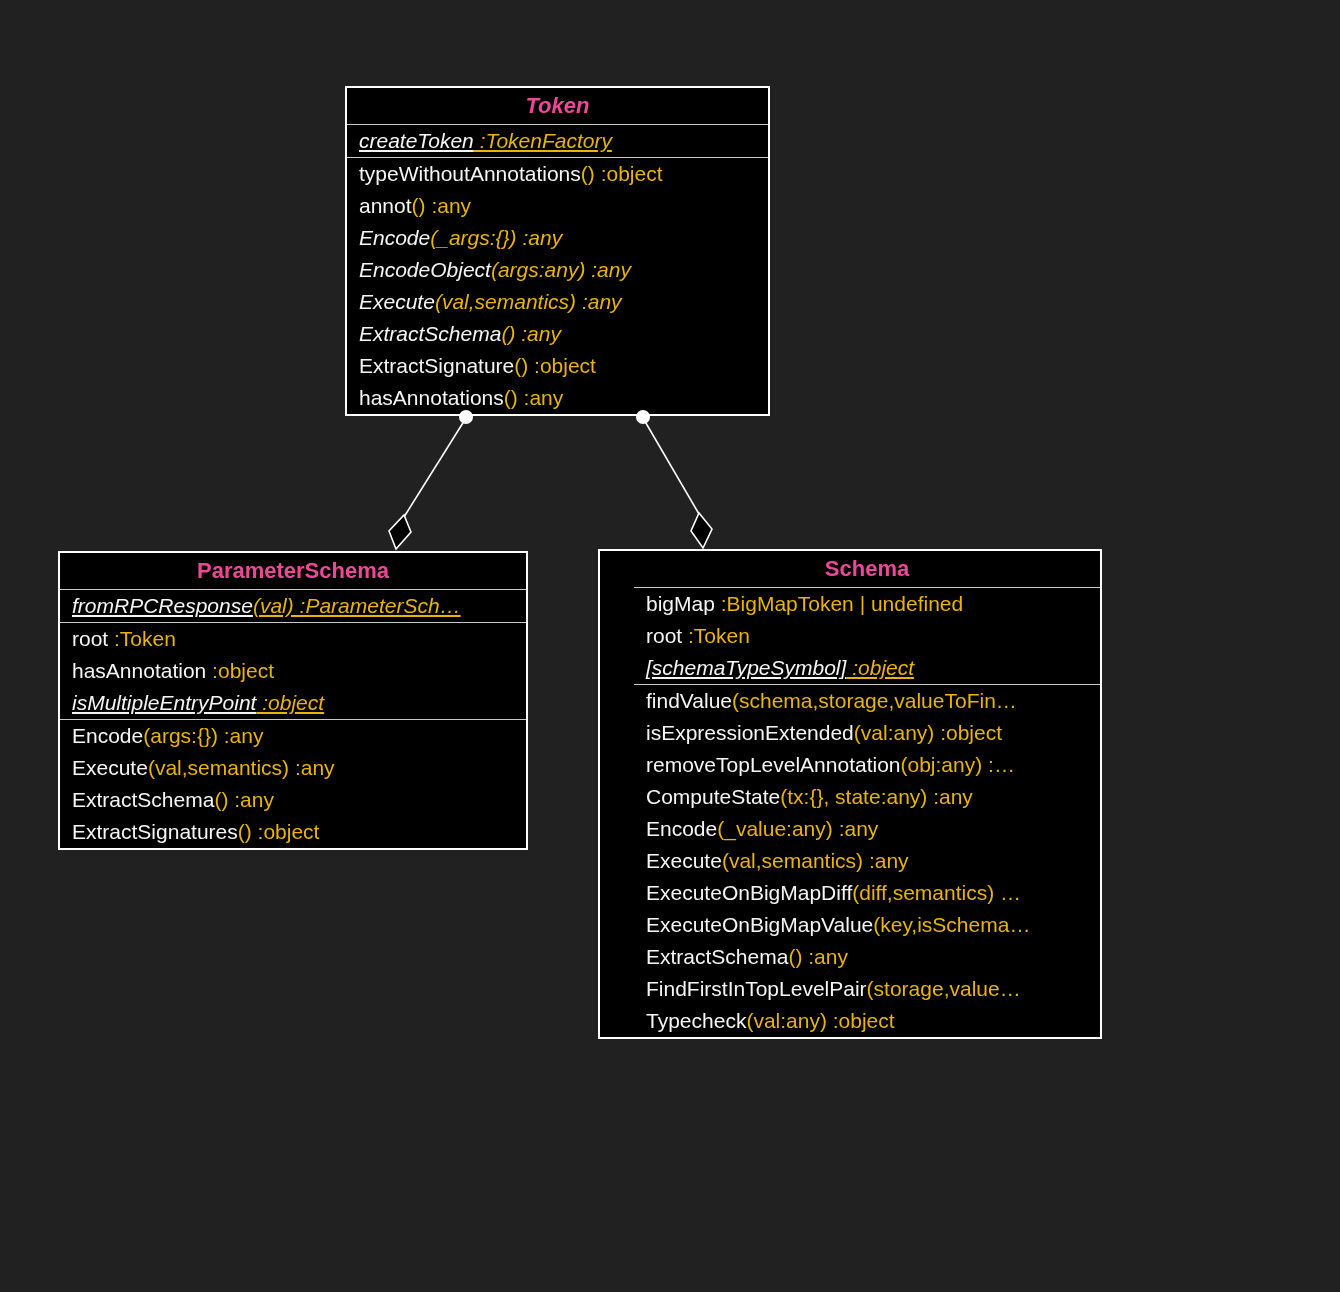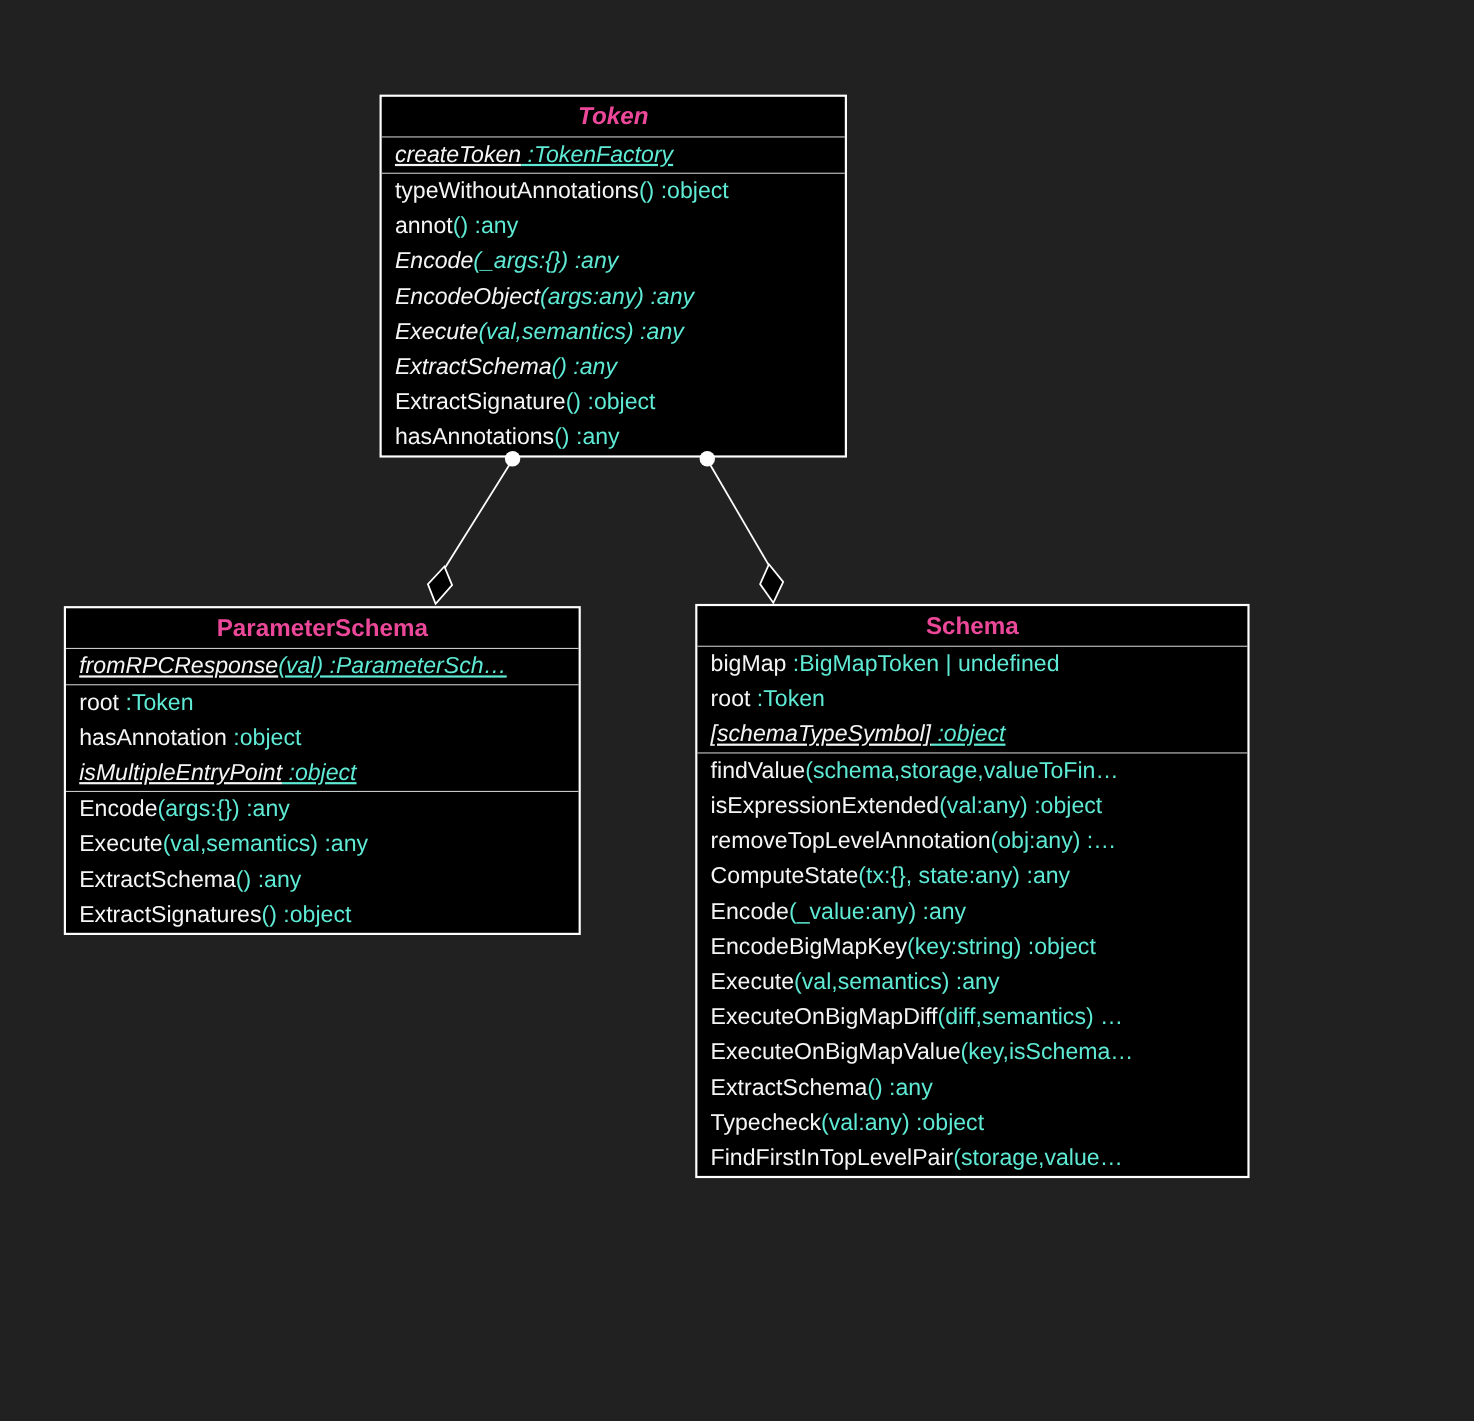--- a/index.html
+++ b/index.html
@@ -32,24 +32,24 @@
     height:32px;line-height:32px;
     font-size:21px;
     padding:0 6px 0 12px;
     white-space:nowrap;
     overflow:hidden;
   }
   .member-row.abstract{font-style:italic;}
   .member-row.static .mname,
   .member-row.static .msig{text-decoration:underline;font-style:italic;}
   .mname{color:#f5f5f5;}
-  .msig{color:#5eead4;}
+  .msig{color:#eab308;}
   #box-token{left:345px;top:86px;width:425px;}
   #box-parameterschema{left:58px;top:551px;width:470px;}
-  #box-schema{left:632px;top:549px;width:504px;}
+  #box-schema{left:598px;top:549px;width:504px;padding-left:34px;}
   #connector-overlay{
     position:absolute;left:0;top:0;width:1340px;height:1292px;
     z-index:2;pointer-events:none;
   }
 </style>
 </head>
 <body>
 
 <div id="box-token" class="classbox">
   <div class="class-title abstract">Token</div>
@@ -97,27 +97,26 @@
         <div class="member-row"><span class="mname">bigMap</span><span class="msig"> :BigMapToken | undefined</span></div>
         <div class="member-row"><span class="mname">root</span><span class="msig"> :Token</span></div>
         <div class="member-row static"><span class="mname">[schemaTypeSymbol]</span><span class="msig"> :object</span></div>
       </div>
       <div class="section">
         <div class="member-row"><span class="mname">findValue</span><span class="msig">(schema,storage,valueToFin…</span></div>
         <div class="member-row"><span class="mname">isExpressionExtended</span><span class="msig">(val:any) :object</span></div>
         <div class="member-row"><span class="mname">removeTopLevelAnnotation</span><span class="msig">(obj:any) :…</span></div>
         <div class="member-row"><span class="mname">ComputeState</span><span class="msig">(tx:{}, state:any) :any</span></div>
         <div class="member-row"><span class="mname">Encode</span><span class="msig">(_value:any) :any</span></div>
-        <div class="member-row"><span class="mname">EncodeBigMapKey</span><span class="msig">(key:string) :object</span></div>
         <div class="member-row"><span class="mname">Execute</span><span class="msig">(val,semantics) :any</span></div>
         <div class="member-row"><span class="mname">ExecuteOnBigMapDiff</span><span class="msig">(diff,semantics) …</span></div>
         <div class="member-row"><span class="mname">ExecuteOnBigMapValue</span><span class="msig">(key,isSchema…</span></div>
         <div class="member-row"><span class="mname">ExtractSchema</span><span class="msig">() :any</span></div>
+        <div class="member-row"><span class="mname">FindFirstInTopLevelPair</span><span class="msig">(storage,value…</span></div>
         <div class="member-row"><span class="mname">Typecheck</span><span class="msig">(val:any) :object</span></div>
-        <div class="member-row"><span class="mname">FindFirstInTopLevelPair</span><span class="msig">(storage,value…</span></div>
       </div>
     </div>
 </div>
 
 <svg id="connector-overlay">
   <g>
     <line x1="466" y1="418" x2="404" y2="517" stroke="#ffffff" stroke-width="1.6"></line>
     <circle cx="466" cy="417" r="7" fill="#ffffff"></circle>
     <polygon points="404,515 411,532 396,549 389,531" fill="#000000" stroke="#ffffff" stroke-width="1.6"></polygon>
   </g>

